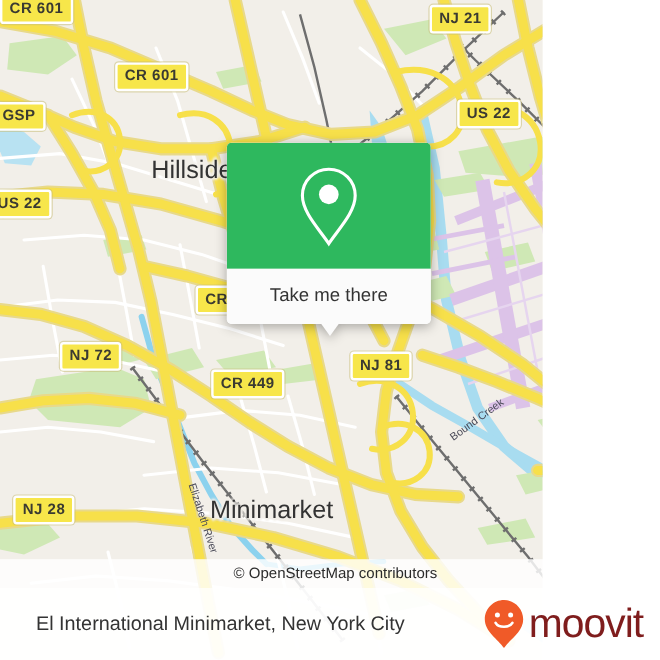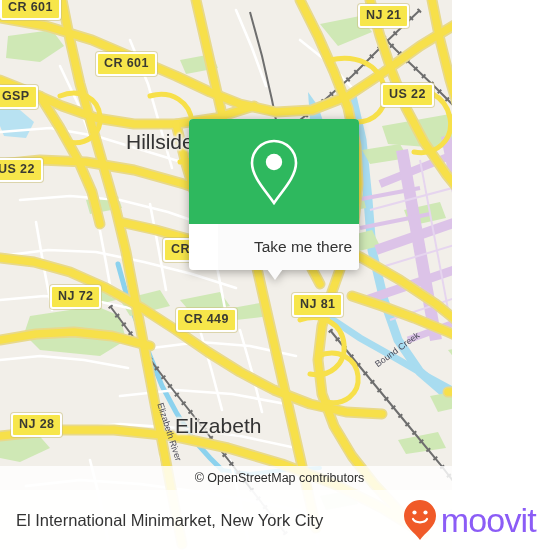--- a/index.html
+++ b/index.html
@@ -80,21 +80,21 @@
   #popup-head {
     position: absolute; left:0; top:0;
     width: 170px; height: 105px;
     background: #2eb85e;
     display: flex; align-items: center; justify-content: center;
   }
   #popup-foot {
     position: absolute; left:0; top:105px;
     width: 170px; height: 46px;
     background: #fbfbfb;
-    display: flex; align-items: center; justify-content: center; margin-left: 29px;
+    display: flex; align-items: center; justify-content: center;
   }
   #popup-foot span {
     color: #333333;
     font-size: 15.5px;
     font-family: "Liberation Sans", sans-serif;
   }
   #popup-tail {
     position: absolute;
     left: 78px; top: 150px;
     width: 0; height: 0;
@@ -121,33 +121,33 @@
   
   #bottombar {
     position: absolute;
     left: 0; top: 490px;
     width: 550px; height: 60px;
     background: rgba(255,255,255,.95);
     display: flex; align-items: center; justify-content: space-between;
     overflow: hidden;
   }
   #bottom-title {
-    padding-left: 16px;
+    padding-left: 30px;
     font-size: 16.5px;
     color: #333333;
     white-space: nowrap;
     font-family: "Liberation Sans", sans-serif;
   }
   #brand {
     display: flex; align-items: center;
     padding-right: 14px;
   }
   #brand-word {
     font-size: 34px;
-    color: #8b5cf6;
+    color: #7f1d1d;
     letter-spacing: -0.8px;
     font-family: "Liberation Sans", sans-serif;
     font-weight: normal;
   }
 </style>
 </head>
 <body>
 
 <div id="app">
 
@@ -321,21 +321,21 @@
     <div class="shield" style="left:381px; top:83px;">US 22</div>
     <div class="shield" style="left:-10px; top:158px;">US 22</div>
     <div class="shield" style="left:513px; top:150px;">I 95</div>
     <div class="shield" style="left:50px;  top:285px;">NJ 72</div>
     <div class="shield" style="left:176px; top:308px;">CR 449</div>
     <div class="shield" style="left:292px; top:293px;text-align:center;">NJ 81</div>
     <div class="shield" style="left:11px;  top:413px;">NJ 28</div>
     <div class="shield" style="left:163px; top:238px;">CR</div>
 
     <div class="place-label" style="left:78px;  top:130px;margin-left:48px;">Hillside</div>
-    <div class="place-label" style="left:175px; top:414px;">Elizabeth</div>
+    <div class="place-label" style="left:175px; top:414px;">Minimarket</div>
 
     <div class="water-label" style="left:160px; top:398px; transform:rotate(72deg); transform-origin:0 50%;">Elizabeth River</div>
     <div class="water-label" style="left:376px; top:360px; transform:rotate(-36deg); transform-origin:0 50%;">Bound Creek</div>
 
     <div id="popup">
       <div id="popup-inner">
         <div id="popup-head">
           <svg width="56" height="70" viewBox="0 0 56 70">
             <path d="M28 4 C15.8 4 6 13.8 6 26 C6 40 20 54 28 66 C36 54 50 40 50 26 C50 13.8 40.2 4 28 4 Z" fill="none" stroke="#ffffff" stroke-width="2.6"></path>
             <circle cx="28" cy="25" r="8.2" fill="#ffffff"></circle>

